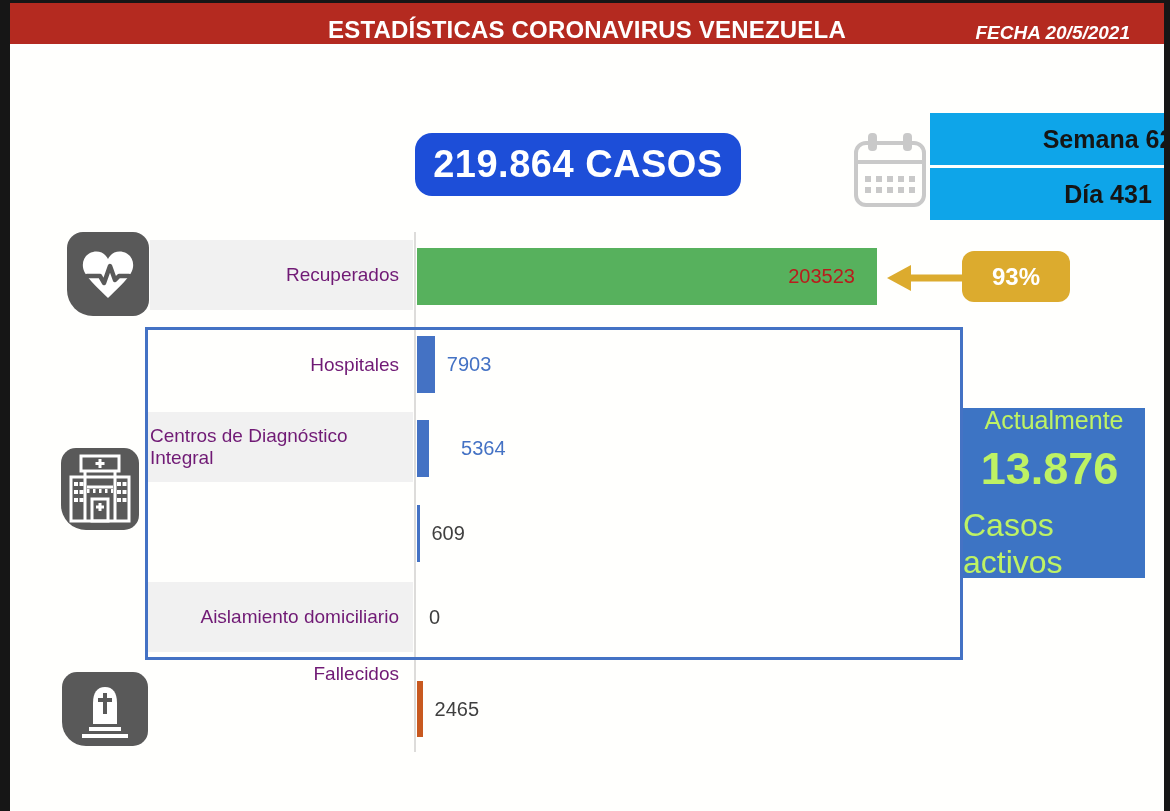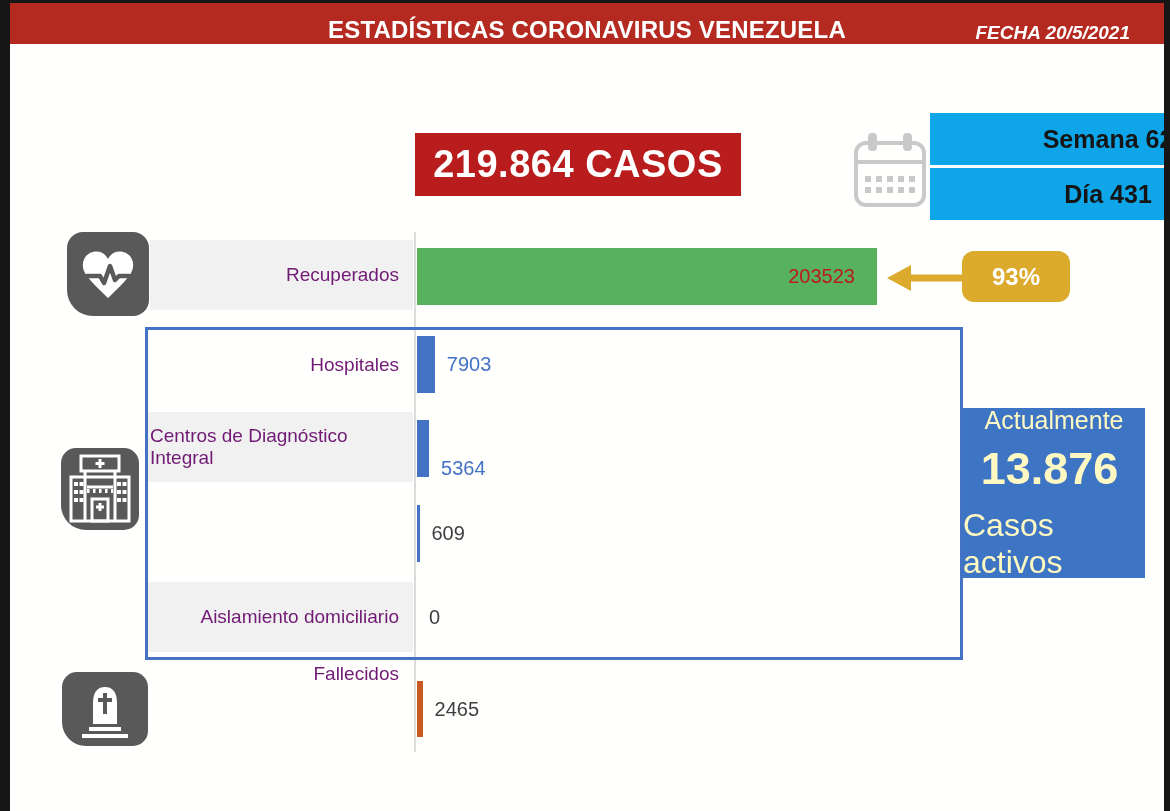--- a/index.html
+++ b/index.html
@@ -11,23 +11,23 @@
   .frame-right{position:absolute;left:1164px;top:0;width:6px;height:811px;background:#161616;z-index:20;}
   .frame-top{position:absolute;left:0;top:0;width:1170px;height:3px;background:#161616;z-index:21;}
 
   
   .banner{position:absolute;left:10px;top:3px;width:1154px;height:41px;background:#b42a20;
           display:flex;align-items:flex-end;justify-content:center;}
   .banner-title{color:#fff;font-size:24px;font-weight:bold;letter-spacing:.2px;}
   .banner-date{position:absolute;right:34px;color:#fff;font-size:19px;font-weight:bold;font-style:italic;}
 
   
-  .casos-box{position:absolute;left:415px;top:133px;width:326px;height:63px;background:#b91c1c;
+  .casos-box{position:absolute;left:415px;top:133px;width:326px;height:63px;background:#1d4ed8;
              display:flex;align-items:center;justify-content:center;color:#fff;font-size:38px;
-             font-weight:bold;letter-spacing:.5px;}
+             font-weight:bold;letter-spacing:.5px;border-radius:17px;}
 
   
   .calendar-icon{position:absolute;left:852px;top:131px;}
   .pill{position:absolute;left:930px;width:270px;height:52px;background:#0ea5e9;color:#151515;
         font-size:25px;font-weight:bold;display:flex;align-items:center;justify-content:center;padding-left:43px;}
   .pill-semana{top:113px;}
   .pill-dia{top:168px;}
 
   
   .axis-line{position:absolute;left:414px;top:232px;width:2px;height:520px;background:#dddcda;}
@@ -44,29 +44,29 @@
   .lab-r0{top:240px;} .lab-r1{top:330px;} .lab-r2{top:412px;}
   .lab-r3{top:497px;} .lab-r4{top:582px;} .lab-r5{top:639px;}
 
   
   .hbar{position:absolute;left:417px;height:57px;}
   .bar-r0{top:248px;} .bar-r1{top:336px;} .bar-r2{top:420px;} .bar-r3{top:505px;} .bar-r5{top:681px;height:56px;}
 
   
   .bar-value{position:absolute;font-size:20px;height:57px;display:flex;align-items:center;}
   .val-r0{left:417px;top:248px;width:460px;justify-content:flex-end;padding-right:22px;box-sizing:border-box;}
-  .val-r1{top:336px;} .val-r2{top:440px;} .val-r3{top:505px;} .val-r4{top:582px;height:70px;} .val-r5{top:681px;height:56px;}
+  .val-r1{top:336px;} .val-r2{top:420px;margin-left:20px;} .val-r3{top:505px;} .val-r4{top:582px;height:70px;} .val-r5{top:681px;height:56px;}
 
   
   .active-outline{position:absolute;left:145px;top:327px;width:818px;height:333px;
                   border:3px solid #4472c4;box-sizing:border-box;}
 
   
   .active-box{position:absolute;left:963px;top:408px;width:182px;height:170px;background:#3d74c4;
-              color:#fef9c3;display:flex;flex-direction:column;align-items:center;justify-content:center;}
+              color:#bef264;display:flex;flex-direction:column;align-items:center;justify-content:center;}
   .active-title{font-size:25px;}
   .active-value{font-size:45px;font-weight:bold;margin:8px 9px 12px 0;}
   .active-subtitle{font-size:32px;}
 
   
   .percent-box{position:absolute;left:962px;top:251px;width:108px;height:51px;background:#dcab2e;
                border-radius:12px;color:#fff;font-size:24px;font-weight:bold;
                display:flex;align-items:center;justify-content:center;}
   .arrow-svg{position:absolute;left:885px;top:259px;}
 

